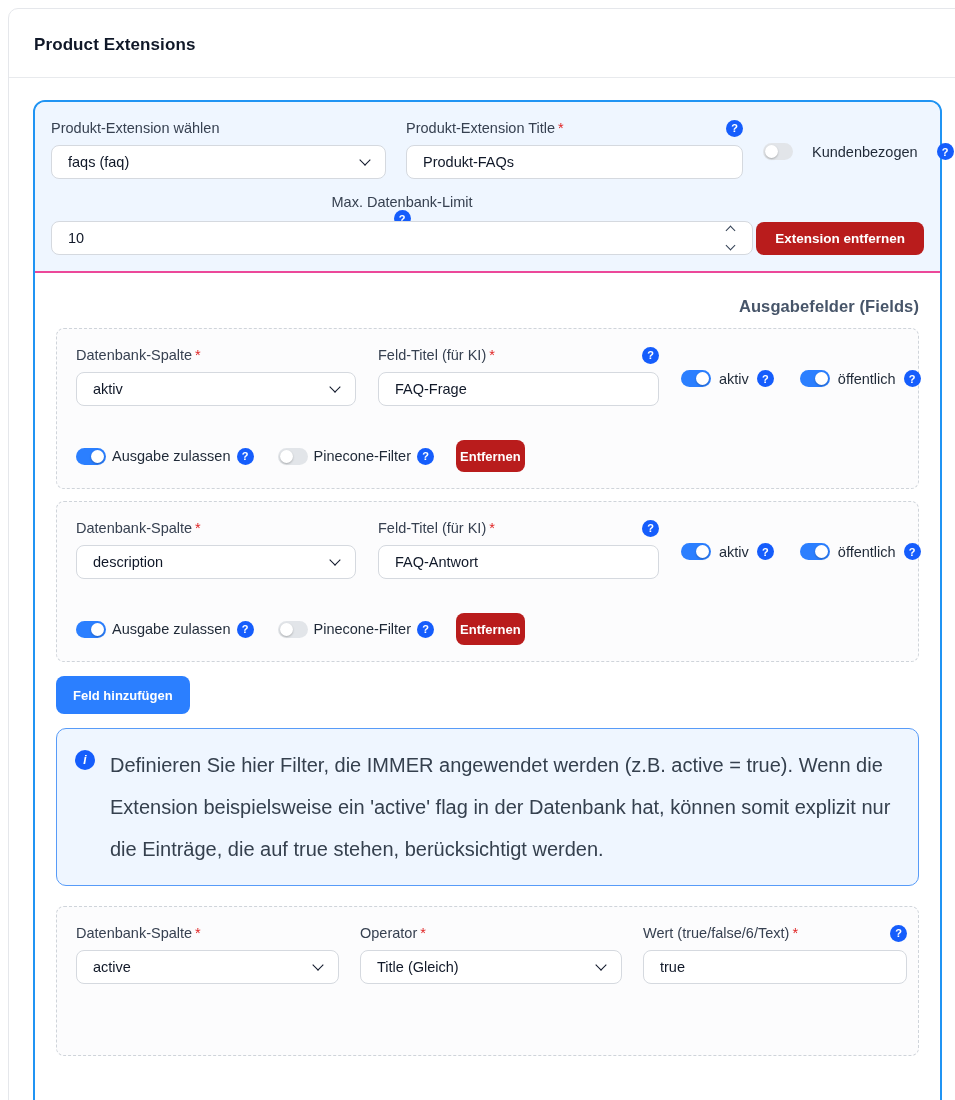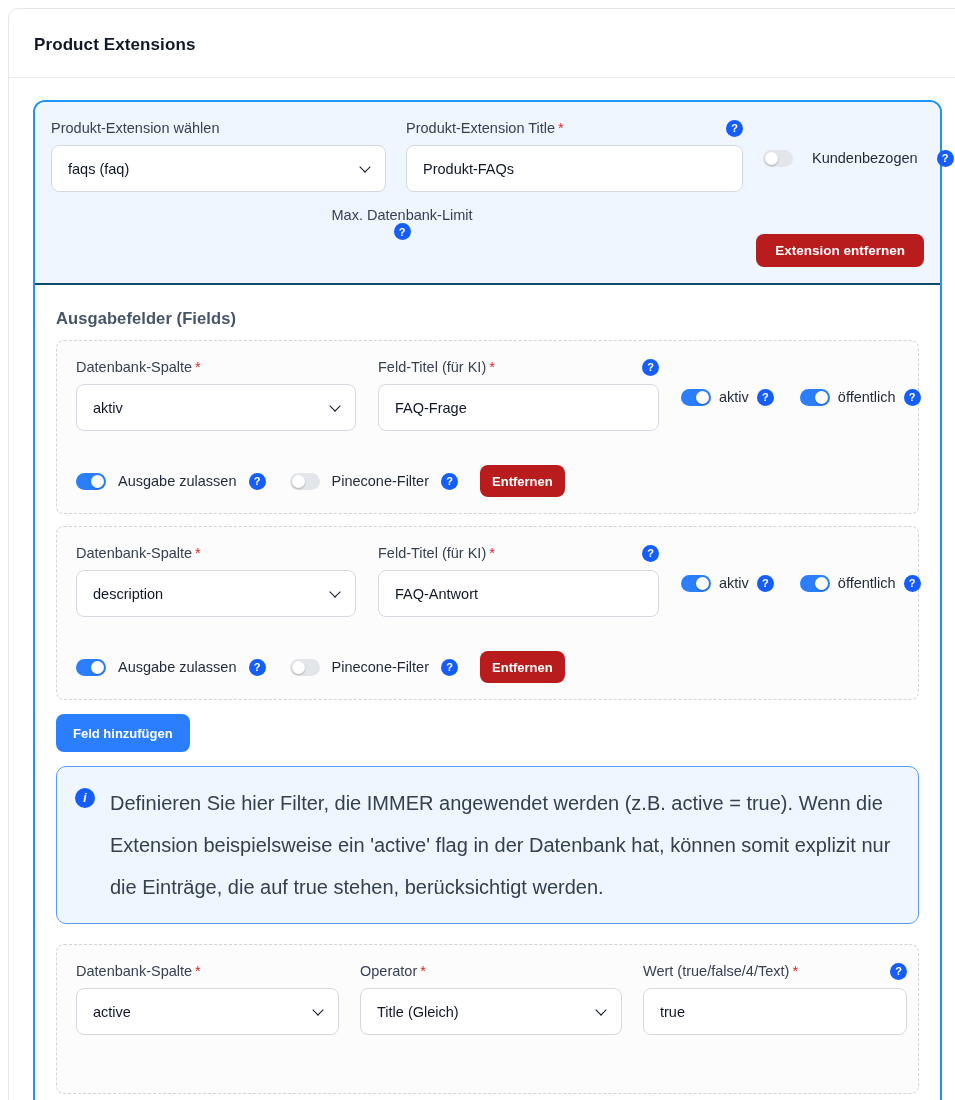--- a/index.html
+++ b/index.html
@@ -7,68 +7,68 @@
     font-family:"Liberation Sans","DejaVu Sans",sans-serif; }
   body { position:relative; }
 
   .page-card { position:absolute; left:8px; top:8px; width:985px; height:1250px;
     background:#fff; border:1px solid #e5e7eb; border-radius:10px; }
   .page-title-row { padding:26px 25px 22px; border-bottom:1px solid #e8eaed; }
   .page-title { font-size:17px; font-weight:700; color:#101828; letter-spacing:.1px; }
   .page-content { padding:22px 24px; }
 
   .blue-container { width:909px; border:2px solid #2094f3; border-radius:12px; min-height:1100px; background:#fff; }
-  .blue-header { background:#eff6ff; border-radius:10px 10px 0 0; border-bottom:2px solid #0c4a6e; padding:16px; }
+  .blue-header { background:#eff6ff; border-radius:10px 10px 0 0; border-bottom:2px solid #ec4899; padding:16px; }
 
   .grid-row1 { display:grid; grid-template-columns:335px 337px 1fr; column-gap:20px; }
   .label-row { display:flex; justify-content:space-between; align-items:center; height:20px; margin-bottom:7px; }
   .field-label { font-size:14.5px; color:#374151; white-space:nowrap; }
   .asterisk { color:#e02424; margin-left:3px; }
 
-  .control { height:47px; background:#fff; border:1px solid #d5d9df; border-radius:8px;
+  .control { height:34px; background:#fff; border:1px solid #d5d9df; border-radius:8px;
     display:flex; align-items:center; padding:0 16px; font-size:14.5px; color:#101828; width:100%; }
   .select-box { justify-content:space-between; cursor:pointer; }
   .chev-down { width:8px; height:8px; border-right:1.8px solid #0f172a; border-bottom:1.8px solid #0f172a;
     transform:rotate(45deg); margin-top:-4px; flex:none; }
   input.text-control { outline:none; }
 
   .help-icon { width:17px; height:17px; border-radius:50%; background:#155dfc; color:#fff;
     font-size:11px; font-weight:700; display:flex; align-items:center; justify-content:center; flex:none; cursor:pointer; }
 
   .toggle { width:30px; height:17px; border-radius:17px; position:relative; flex:none; cursor:pointer; }
   .toggle.on { background:#2b7fff; }
   .toggle.off { background:#e2e5e9; }
   .toggle .knob { position:absolute; top:2px; width:13px; height:13px; border-radius:50%;
     background:#fff; box-shadow:0 1px 2px rgba(0,0,0,.25); }
   .toggle.on .knob { right:2px; }
   .toggle.off .knob { left:2px; }
-  .toggle-group { display:flex; align-items:flex-start; gap:12px; }
+  .toggle-group { display:flex; align-items:flex-start; gap:6px; }
   .toggle-label { font-size:14.5px; color:#1f2937; white-space:nowrap; }
 
   .header-toggle-col { display:flex; align-items:center; justify-content:flex-end; gap:19px; padding-top:6px; }
 
   .row2 { margin-top:15px; }
   .row2 .label-row { width:702px;flex-direction:column; }
   .row2-controls { display:flex; align-items:flex-end; }
   .num-wrap { width:702px; position:relative; }
   .spinner { margin-left:auto; display:flex; flex-direction:column; gap:8px; align-items:center; padding-right:2px; }
   .spin-chev { width:7px; height:7px; border-right:1.6px solid #334155; border-bottom:1.6px solid #334155; cursor:pointer; }
   .spin-up { transform:rotate(-135deg); }
   .spin-dn { transform:rotate(45deg); }
 
   .btn { border:none; border-radius:8px; font-weight:700; color:#fff; cursor:pointer;
     font-family:"Liberation Sans","DejaVu Sans",sans-serif; white-space:nowrap; }
   .btn-red { background:#b91c1c; }
   .btn-blue { background:#2b7fff; }
   .btn-ext-remove { height:33px; padding:0 19px; font-size:13.5px; margin-left:auto; }
-  .btn-entfernen { height:32px; padding:0 12px; font-size:13px; margin-left:22px; }
+  .btn-entfernen { height:32px; padding:0 4px; font-size:13px; margin-left:22px; }
   .btn-add { height:38px; padding:8px 17px; font-size:13px; margin-top:14px; display:inline-block; }
 
   .white-body { padding:24px 21px; }
-  .section-heading { font-size:16.5px; font-weight:700; letter-spacing:.1px; }
+  .section-heading { font-size:16.5px; font-weight:700; letter-spacing:.1px;text-align:right; }
   .heading-slate { color:#475569; }
   .heading-dark { color:#18212f; margin-top:36px; }
 
   .dashed-card { border:1px dashed #cfd4da; border-radius:8px; background:#fcfcfd; padding:16px 19px; margin-top:12px; }
   .card-grid { display:grid; grid-template-columns:280px 281px 1fr; column-gap:22px; }
   .card-toggles { display:flex; align-items:center; justify-content:flex-end; gap:8px; padding-top:6px; }
   .gap24 { width:10px; flex:none; }
   .card-row2 { display:flex; align-items:center; margin-top:34px; }
   .card-row2 .toggle-group { margin-right:0; }
   .tg-spacer { width:24px; flex:none; }
@@ -124,20 +124,27 @@
             <span class="help-icon">?</span>
           </div>
         </div>
 
         <div class="row2">
           <div class="label-row">
             <span class="field-label">Max. Datenbank-Limit</span>
             <span class="help-icon">?</span>
           </div>
           <div class="row2-controls">
+            <div class="control num-wrap">
+              <input class="text-control" style="border: none; width: 200px; font-size: 14.5px; color: rgb(16, 24, 40); background: transparent;" value="10">
+              <span class="spinner">
+                <span class="spin-chev spin-up"></span>
+                <span class="spin-chev spin-dn"></span>
+              </span>
+            </div>
             <button class="btn btn-red btn-ext-remove">Extension entfernen</button>
           </div>
         </div>
       </div>
 
       <div class="white-body">
         <div class="section-heading heading-slate">Ausgabefelder (Fields)</div>
 
         
         <div class="dashed-card">
@@ -282,21 +289,21 @@
                 </span>
               </div>
               <div class="control select-box">
                 <span>Title (Gleich)</span>
                 <span class="chev-down"></span>
               </div>
             </div>
             <div>
               <div class="label-row">
                 <span class="field-label">
-                  <span>Wert (true/false/4/Text)</span><span class="asterisk">*</span>
+                  <span>Wert (true/false/6/Text)</span><span class="asterisk">*</span>
                 </span>
                 <span class="help-icon">?</span>
               </div>
               <input class="control text-control" value="true" style="">
             </div>
           </div>
         </div>
 
       </div>
     </div>

